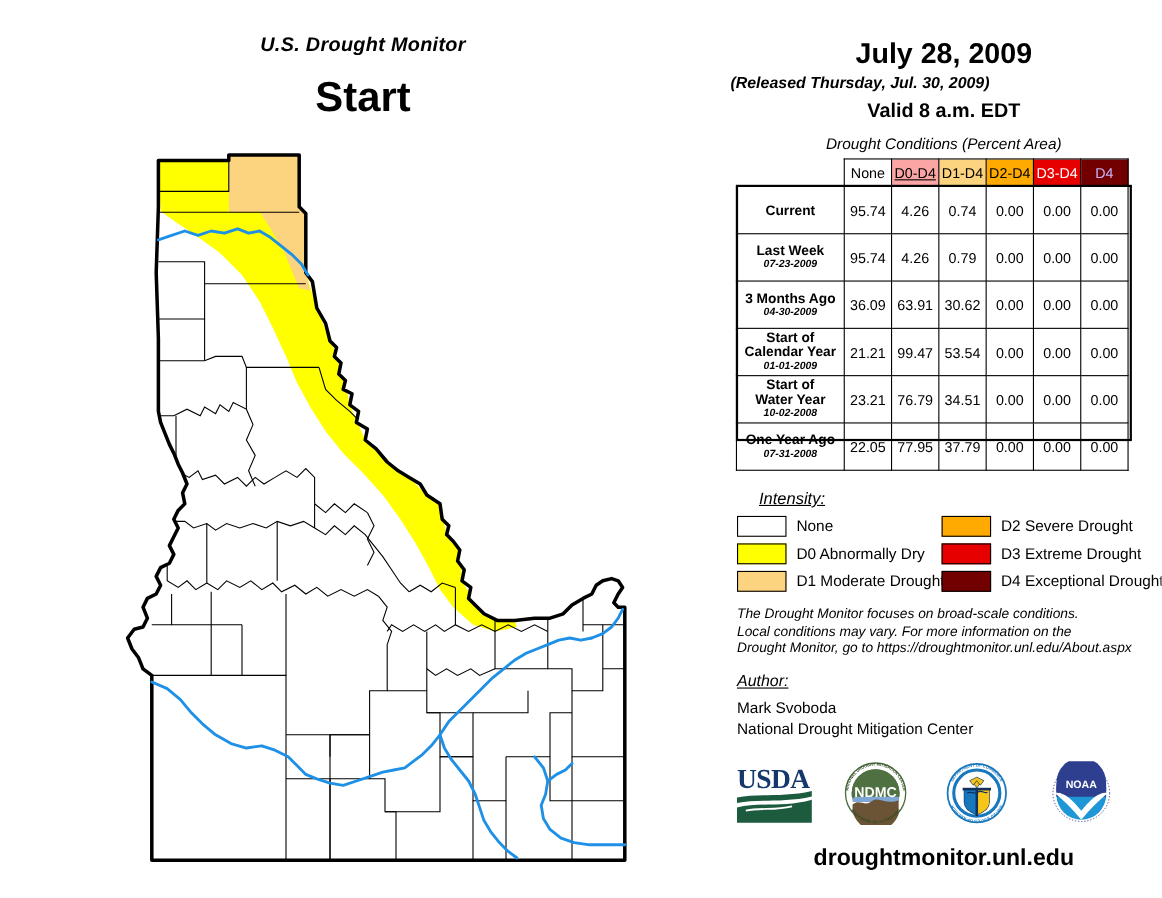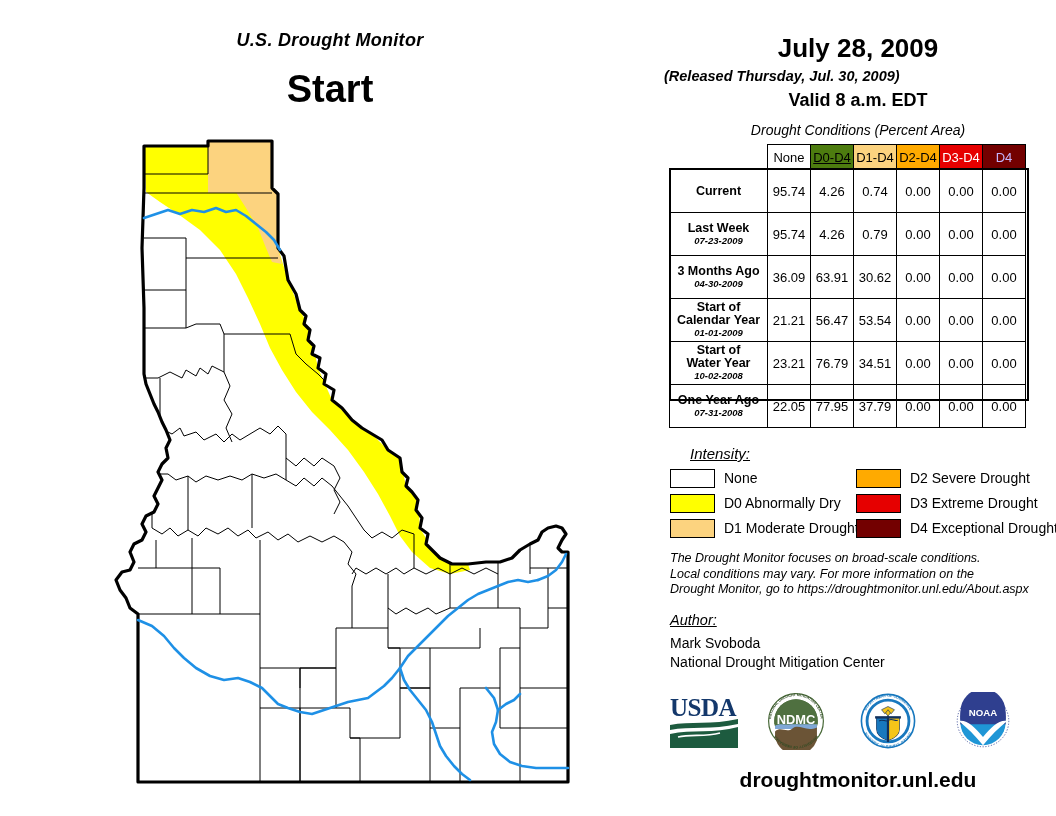--- a/index.html
+++ b/index.html
@@ -72,21 +72,21 @@
     font-weight: bold; font-size: 12.5px; line-height: 13px;
     padding: 2px 4px !important;
   }
   .rowlabel .sub {
     display: block; font-weight: bold; font-style: italic;
     font-size: 9.5px; line-height: 12px;
   }
   #stats-table tbody td.val { font-size: 13px; }
 
   .c-none { background: #ffffff; }
-  .c-d0   { background: #4d7c0f; text-decoration: underline; }
+  .c-d0   { background: #fca5a5; text-decoration: underline; }
   .c-d1   { background: #fcd37f; }
   .c-d2   { background: #ffaa00; }
   .c-d3   { background: #e60000; color: #ffffff; }
   .c-d4   { background: #730000; color: #c4b5fd; }
 
   
   #table-frame {
     position: absolute; left: 9px; top: 168px;
     width: 356px; height: 229px;
     border: 2px solid #000; pointer-events: none;
@@ -356,21 +356,21 @@
           <td class="val">36.09</td>
           <td class="val">63.91</td>
           <td class="val">30.62</td>
           <td class="val">0.00</td>
           <td class="val">0.00</td>
           <td class="val">0.00</td>
         </tr>
         <tr>
           <td class="rowlabel"><span>Start of</span><div>Calendar Year</div><span class="sub">01-01-2009</span></td>
           <td class="val">21.21</td>
-          <td class="val">56.47</td>
+          <td class="val">99.47</td>
           <td class="val">53.54</td>
           <td class="val">0.00</td>
           <td class="val">0.00</td>
           <td class="val">0.00</td>
         </tr>
         <tr>
           <td class="rowlabel"><span>Start of</span><div>Water Year</div><span class="sub">10-02-2008</span></td>
           <td class="val">23.21</td>
           <td class="val">76.79</td>
           <td class="val">34.51</td>

